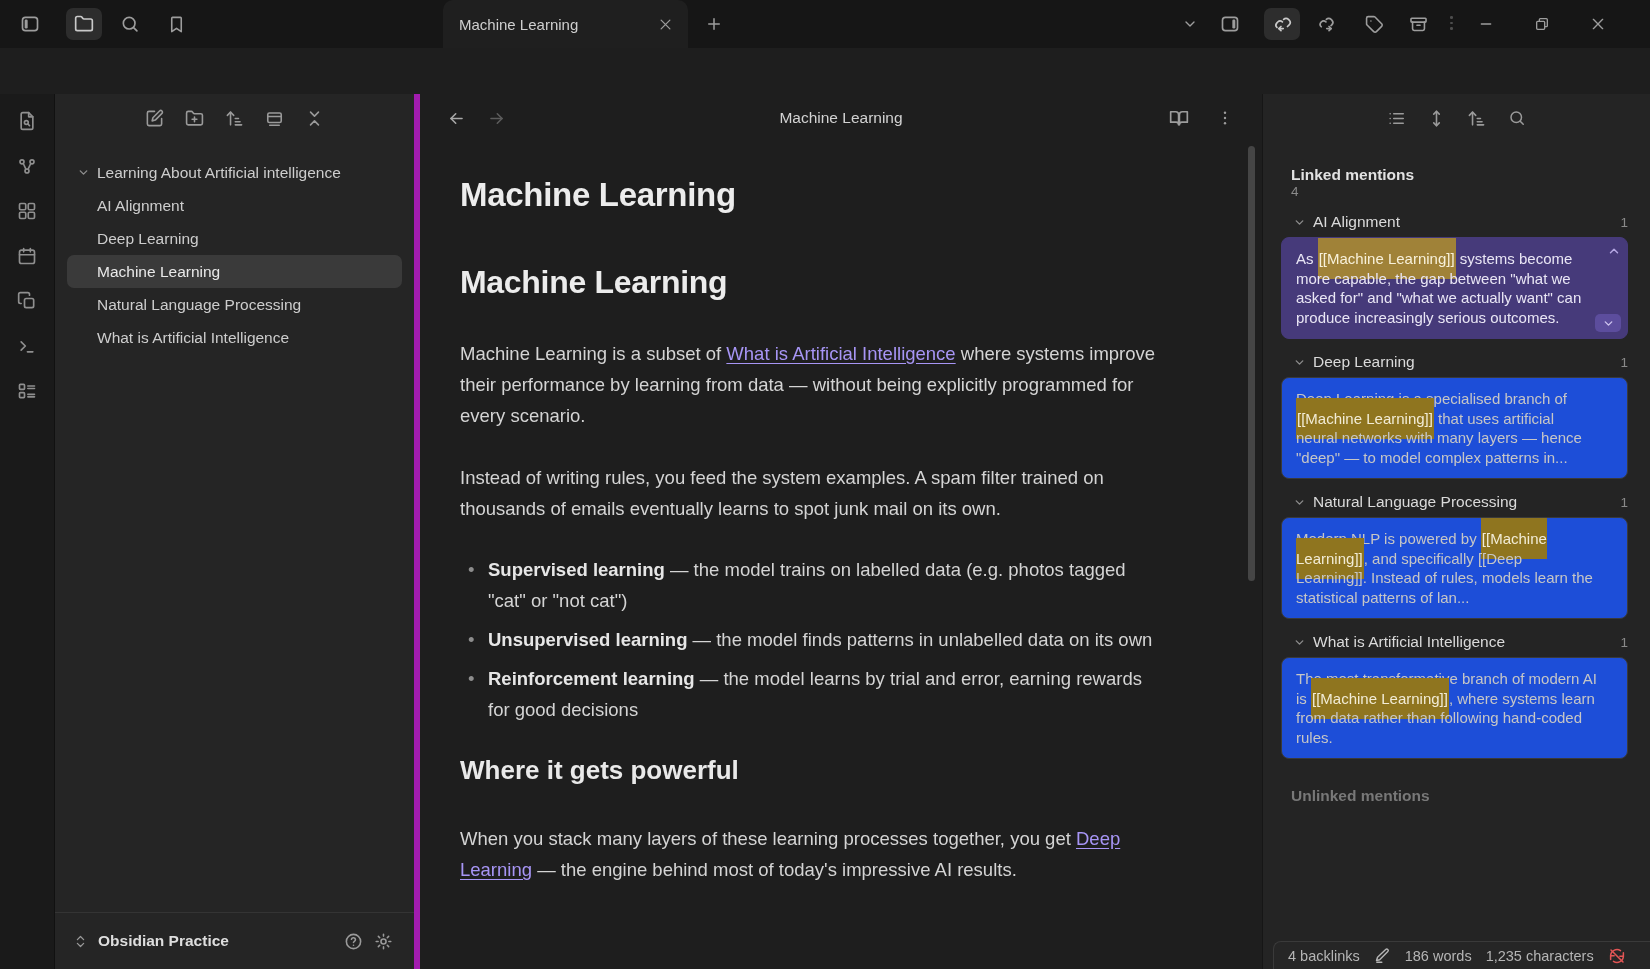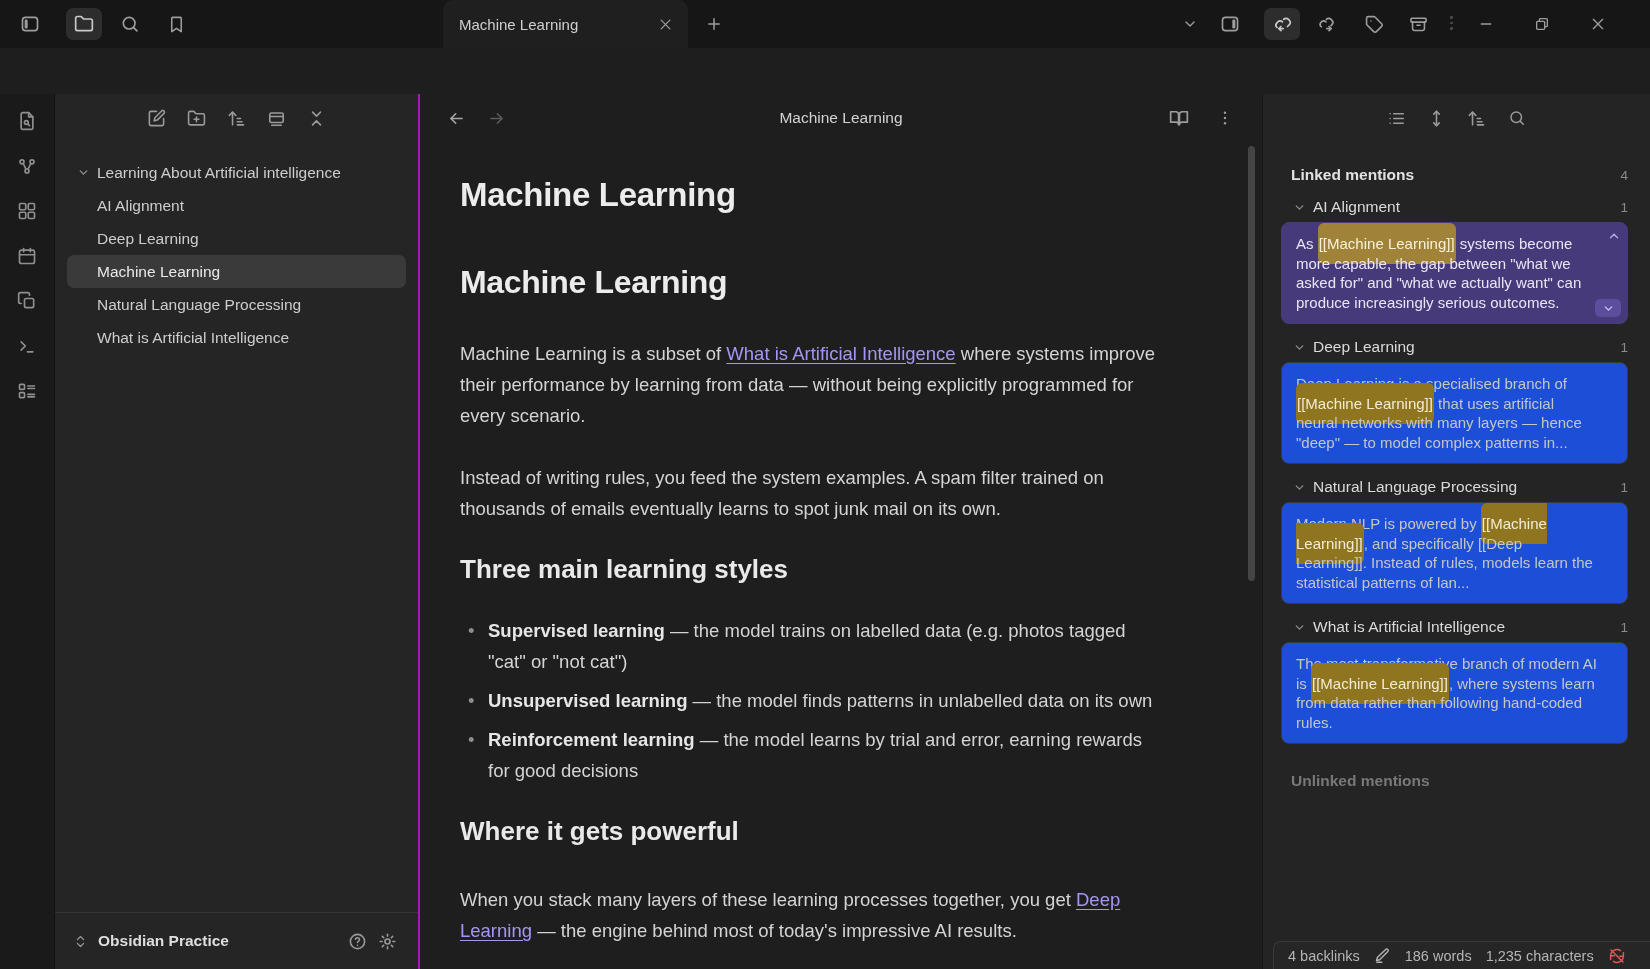--- a/index.html
+++ b/index.html
@@ -22,21 +22,21 @@
                justify-content: center; color: #9d9d9d; }
   .grip-dots { position: absolute; top: 16px; display: flex; flex-direction: column; gap: 3px; }
   .grip-dots i { width: 2.5px; height: 2.5px; border-radius: 50%; background: #4d4d4d; }
 
   
   .workspace { flex: 1; display: flex; min-height: 0; }
   .ribbon { width: 55px; background: #1a1a1a; border-right: 1px solid #111;
             display: flex; flex-direction: column; align-items: center; padding-top: 14px; gap: 19px; }
   .ribbon .rb-btn { width: 30px; height: 26px; display: flex; align-items: center; justify-content: center; color: #8f8f8f; }
 
-  .sidebar { width: 365px; background: #252525; border-right: 2px solid #a21caf;
+  .sidebar { width: 365px; background: #252525; border-right: 6px solid #a21caf;
              display: flex; flex-direction: column; }
   .side-header { height: 48px; display: flex; align-items: center; justify-content: center; gap: 8px; }
   .side-header .sh-btn { width: 32px; height: 30px; border-radius: 6px; display: flex;
                          align-items: center; justify-content: center; color: #9a9a9a; }
   .tree { flex: 1; padding: 14px 12px 0 12px; font-size: 15.5px; color: #cdcdcd; }
   .tree-row { display: flex; align-items: center; height: 33px; padding-left: 10px; border-radius: 7px; }
   .tree-row .chev { width: 20px; color: #8d8d8d; display: flex; align-items: center; }
   .tree-row.file { padding-left: 30px; }
   .tree-row.active { background: #3a3a3a; color: #e9e9e9; }
   .vault-row { height: 57px; border-top: 1px solid #343434; display: flex; align-items: center; padding: 0 16px 0 18px; }
@@ -63,32 +63,32 @@
   .content li { position: relative; padding-left: 28px; font-size: 18.5px; line-height: 31px; color: #d4d4d4; margin-bottom: 8px; }
   .content li::before { content: "•"; position: absolute; left: 8px; color: #8d8d8d; }
   .content b { color: #e6e6e6; }
   .editor-scrollbar { position: absolute; right: 7px; top: 52px; width: 7px; height: 435px; border-radius: 4px; background: #454545; }
 
   
   .panel { width: 388px; background: #242424; border-left: 1px solid #161616; display: flex; flex-direction: column; }
   .panel-header { height: 48px; display: flex; align-items: center; justify-content: center; gap: 10px; }
   .ph-btn { width: 30px; height: 30px; display: flex; align-items: center; justify-content: center; color: #9a9a9a; }
   .panel-body { flex: 1; padding: 0 22px 0 18px; overflow: hidden; }
-  .section-title { margin-top: 24px; display: flex; align-items: baseline; padding-left: 10px; }
+  .section-title { margin-top: 24px; display: flex; align-items: baseline; padding-left: 10px; flex-direction: column; }
   .section-title .st-label { font-size: 15.5px; font-weight: bold; color: #e2e2e2; flex: 1; }
   .section-title .st-count { font-size: 13.5px; color: #8a8a8a; }
   .section-title.unlinked { margin-top: 28px; }
   .section-title.unlinked .st-label { color: #787878; }
   .bl-item-header { margin-top: 14px; margin-bottom: 6px; display: flex; align-items: center; padding-left: 12px; }
   .bl-item-header .chev { width: 20px; color: #8d8d8d; }
   .bl-item-header .bl-file { flex: 1; font-size: 15.5px; color: #dadada; }
   .bl-item-header .bl-count { font-size: 13.5px; color: #8a8a8a; }
   .bl-block { position: relative; background: #1d4ed8; border: 1px solid #3a3a3a; border-radius: 8px;
               padding: 11px 30px 11px 14px; font-size: 15px; line-height: 19.5px; color: #c6c6c6; cursor: pointer; }
-  .bl-block .hl { background: #8f751f; color: #f2ecd6; border-radius: 6px; padding: 12px 1px; }
+  .bl-block .hl { background: #8f751f; color: #f2ecd6; border-radius: 0; padding: 12px 1px; }
   .bl-block.selected { background: #463a7a; border-color: #463a7a; color: #e9e6f5; }
   .bl-block.selected .hl { background: #a08238; color: #f8f1da; }
   .jump-up { position: absolute; top: 6px; right: 6px; color: #b4a7e3; }
   .jump-down { position: absolute; bottom: 6px; right: 6px; width: 26px; height: 18px; border-radius: 5px;
                background: #5c4d9d; color: #cfc5ef; display: flex; align-items: center; justify-content: center; }
 
   
   .statusbar { position: absolute; right: 0; bottom: 0; height: 28px; left: 1273px; background: #262626;
                border: 1px solid #3a3a3a; border-right: none; border-bottom: none; border-radius: 8px 0 0 0;
                display: flex; align-items: center; gap: 14px; padding: 0 14px 0 14px; font-size: 14.5px; color: #b5b5b5; }
@@ -439,21 +439,20 @@
               </span>
             </button>
         </div>
       </div>
 
       <div class="content">
         <div class="inline-title">Machine Learning</div>
         <h1>Machine Learning</h1>
         <p><span>Machine Learning is a subset of </span><a>What is Artificial Intelligence</a><span> where systems improve their performance by learning from data — without being explicitly programmed for every scenario.</span></p>
         <p>Instead of writing rules, you feed the system examples. A spam filter trained on thousands of emails eventually learns to spot junk mail on its own.</p>
-        <h2>Three main learning styles</h2>
         <ul>
           <li><b>Supervised learning</b><span> — the model trains on labelled data (e.g. photos tagged "cat" or "not cat")</span></li>
           <li><b>Unsupervised learning</b><span> — the model finds patterns in unlabelled data on its own</span></li>
           <li><b>Reinforcement learning</b><span> — the model learns by trial and error, earning rewards for good decisions</span></li>
         </ul>
         <h2>Where it gets powerful</h2>
         <p><span>When you stack many layers of these learning processes together, you get </span><a>Deep Learning</a><span> — the engine behind most of today's impressive AI results.</span></p>
       </div>
 
       <div class="editor-scrollbar"></div>

